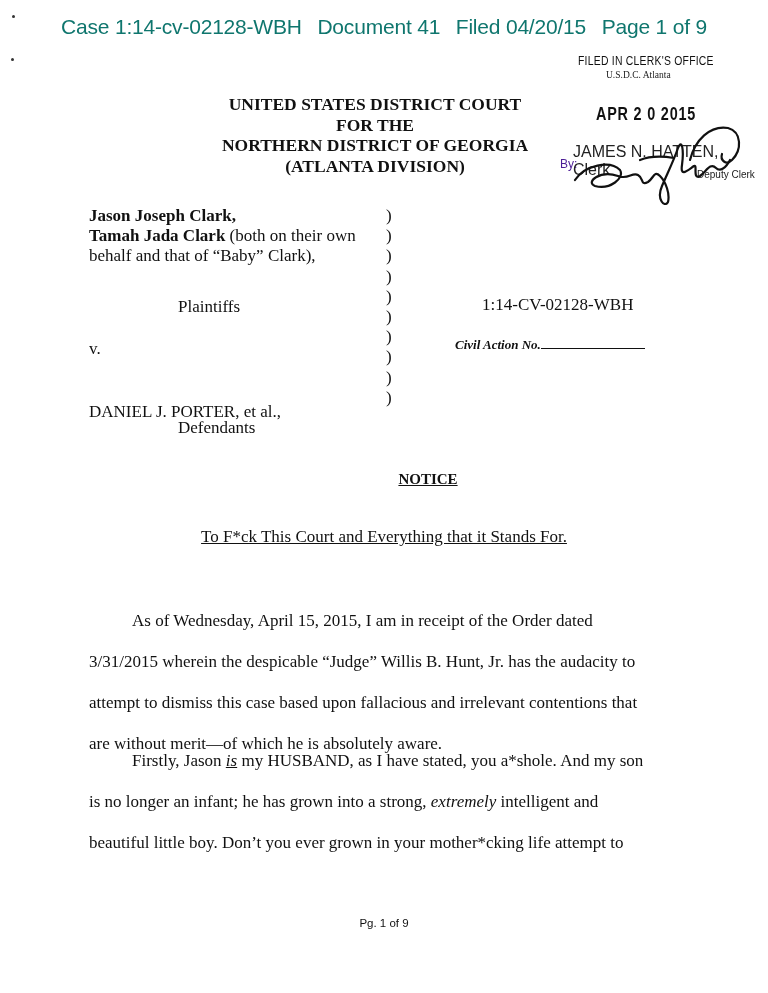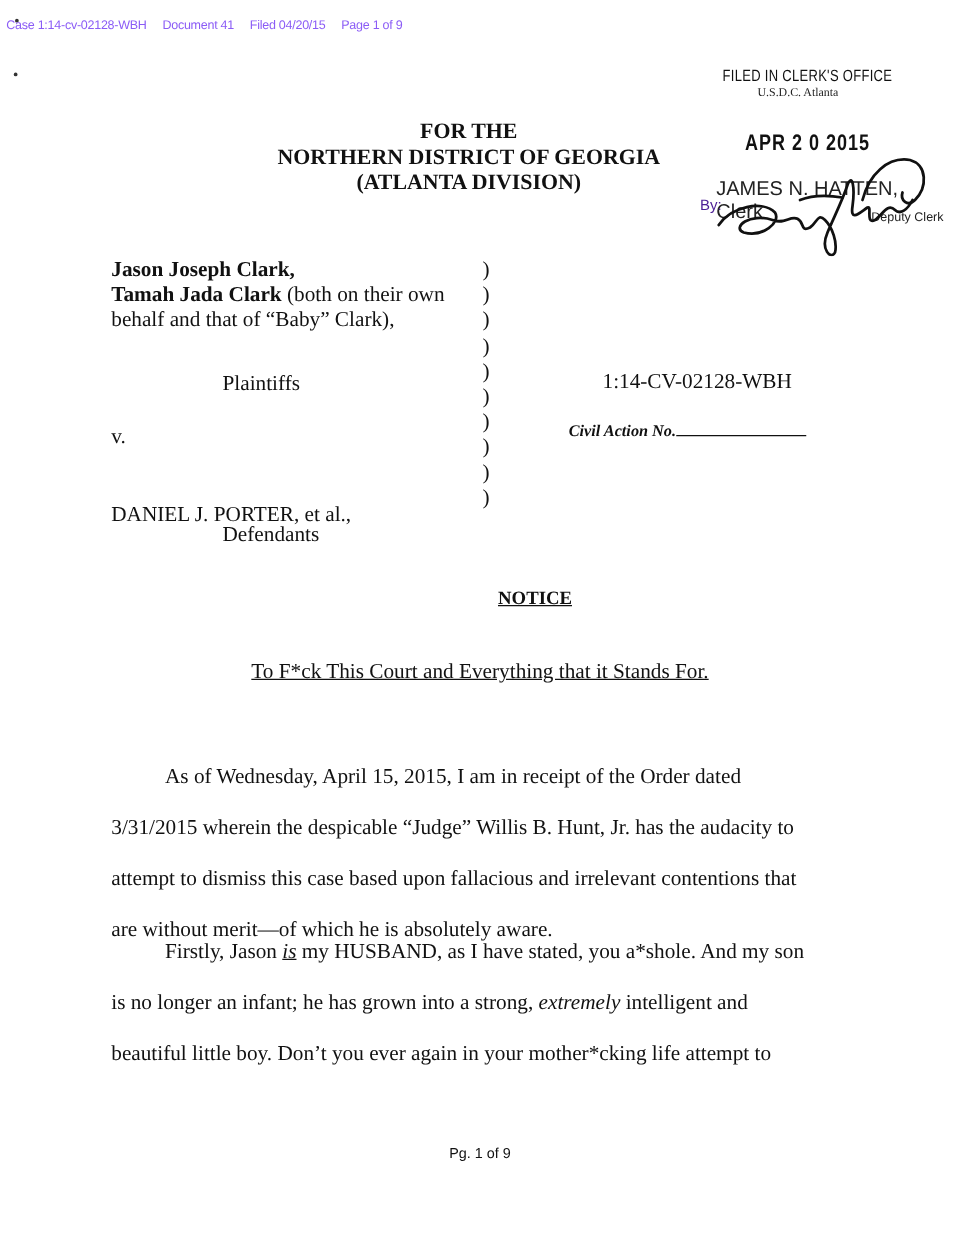--- a/index.html
+++ b/index.html
@@ -2,23 +2,23 @@
 <html><head>
   <meta charset="utf-8">
   <style>
     * { margin: 0; padding: 0; box-sizing: border-box; }
     html, body { width: 768px; height: 993px; background: #ffffff; overflow: hidden; }
     body { position: relative; font-family: "Liberation Serif", "DejaVu Serif", serif; color: #111; }
 
     .speck { position: absolute; width: 3px; height: 3px; background: #333; border-radius: 50%; }
 
     .ecf-header {
-      position: absolute; top: 15px; left: 0; width: 768px; text-align: left;
+      position: absolute; top: 15px; left: 0; width: 768px; text-align: center;
       font-family: "Liberation Sans", "DejaVu Sans", sans-serif;
-      font-size: 10px; color: #8b5cf6; letter-spacing: -0.2px; word-spacing: 0px;
+      font-size: 21px; color: #0f766e; letter-spacing: -0.2px; word-spacing: 0px;
     }
     .ecf-header span { margin: 0 5px; }
 
     .stamp { position: absolute; left: 560px; top: 50px; width: 200px; height: 160px; }
     .stamp-filed {
       position: absolute; left: 18px; top: 3px;
       font-family: "Liberation Sans", "DejaVu Sans", sans-serif; font-size: 13px;
       transform: scaleX(0.8); transform-origin: left; letter-spacing: 0.3px; color: #111;
     }
     .stamp-usdc {
@@ -105,20 +105,21 @@
   <div class="stamp-by">By:</div>
   <div class="stamp-deputy">Deputy Clerk</div>
   <svg class="signature" viewBox="0 0 175 85" fill="none" stroke="#111" stroke-width="2.2" stroke-linecap="round" stroke-linejoin="round">
     <path d="M5 60 C 15 45, 40 40, 50 50 C 55 58, 40 70, 25 66 C 15 62, 30 50, 48 56 C 58 60, 62 52, 68 55 C 74 58, 70 66, 78 62 C 84 58, 84 50, 90 56 C 96 62, 100 74, 98 82 C 95 88, 86 80, 92 66 C 98 52, 104 40, 108 28 C 112 18, 114 30, 112 45 C 110 58, 118 50, 124 46 C 128 44, 122 60, 130 56 C 136 52, 140 42, 146 48 C 150 52, 156 48, 160 40"></path>
     <path d="M120 40 C 125 20, 140 5, 158 8 C 172 12, 172 30, 162 40 C 156 46, 150 40, 152 34"></path>
     <path d="M70 40 C 80 36, 92 36, 104 38"></path>
   </svg>
 </div>
 
 <div class="court-title">
+  <div>UNITED STATES DISTRICT COURT</div>
   <div>FOR THE</div>
   <div>NORTHERN DISTRICT OF GEORGIA</div>
   <div>(ATLANTA DIVISION)</div>
 </div>
 
 <div class="caption">
   <div class="plaintiff-1">Jason Joseph Clark,</div>
   <div><span class="plaintiff-2-name">Tamah Jada Clark</span><span> (both on their own</span></div>
   <div>behalf and that of  “Baby” Clark),</div>
 </div>
@@ -149,16 +150,16 @@
 <div class="body-text para-1">
   <span class="line"><span class="indent"></span><span>As of Wednesday, April 15, 2015, I am in receipt of  the Order dated</span></span>
   <span class="line">3/31/2015 wherein the despicable “Judge” Willis B. Hunt, Jr. has the audacity to</span>
   <span class="line">attempt to dismiss this case based upon fallacious and irrelevant contentions that</span>
   <span class="line">are without merit—of which he is absolutely aware.</span>
 </div>
 
 <div class="body-text para-2">
   <span class="line"><span class="indent"></span><span>Firstly, Jason </span><em class="ul">is</em><span> my HUSBAND, as I have stated, you a*shole. And my son</span></span>
   <span class="line"><span>is no longer an infant; he has grown into a strong, </span><em>extremely</em><span> intelligent and</span></span>
-  <span class="line">beautiful little boy. Don’t you ever again in your mother*cking life attempt to</span>
+  <span class="line">beautiful little boy. Don’t you ever grown in your mother*cking life attempt to</span>
 </div>
 
 <div class="page-footer">Pg. 1 of 9</div>
 
 </body></html>

